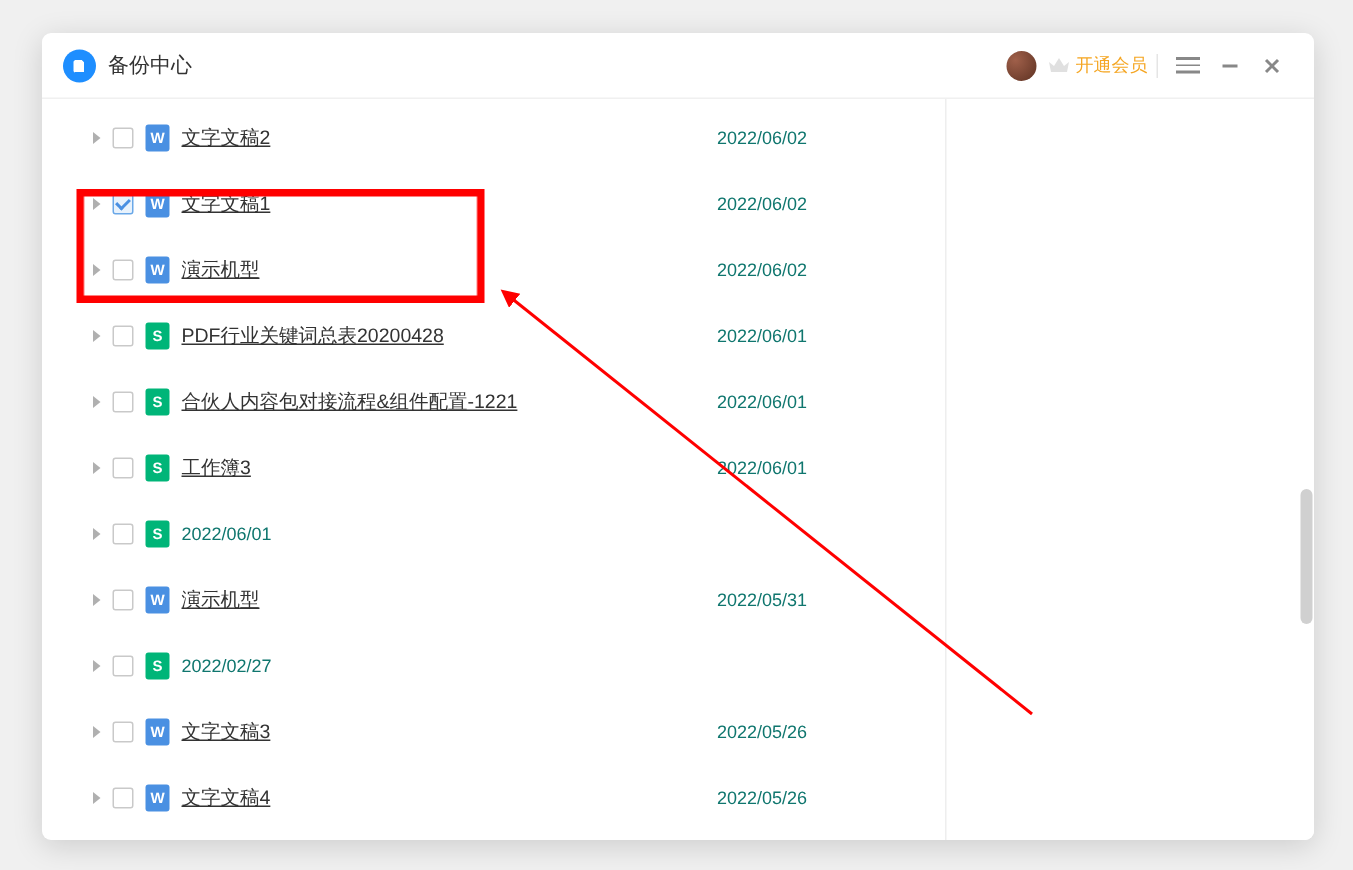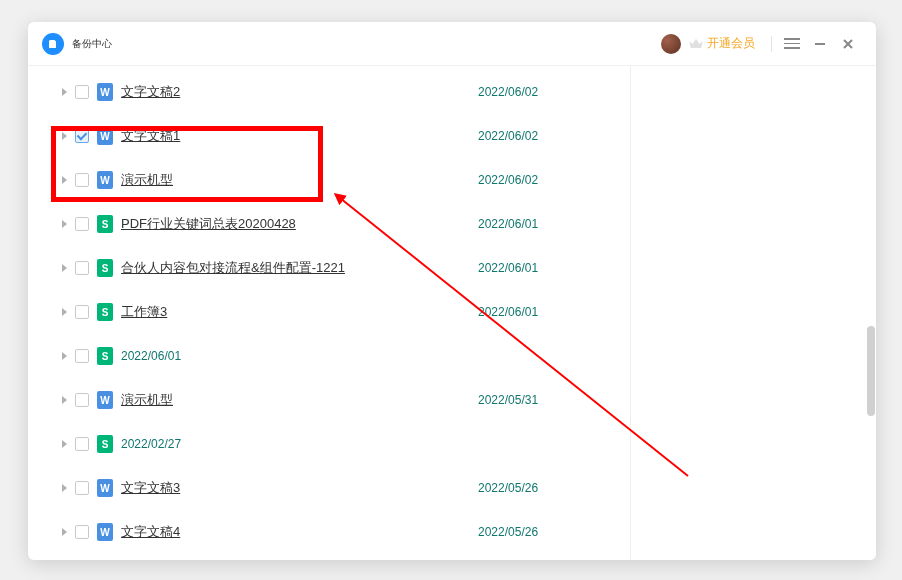--- a/index.html
+++ b/index.html
@@ -34,41 +34,40 @@
     width: 22px;
     height: 22px;
     border-radius: 50%;
     background: #1e8eff;
     display: flex;
     align-items: center;
     justify-content: center;
     margin-right: 8px;
   }
   .app-icon svg { width: 12px; height: 12px; fill: #fff; }
-  .title { font-size: 10px; color: #333; }
+  .title { font-size: 14px; color: #333; }
   .spacer { flex: 1; }
   .avatar {
     width: 20px;
     height: 20px;
     border-radius: 50%;
     background: radial-gradient(circle at 30% 30%, #a0604a, #5d3122);
     margin-right: 6px;
   }
   .upgrade-badge {
     width: 18px;
     height: 18px;
     display: flex;
     align-items: center;
     justify-content: center;
     margin-right: 2px;
   }
   .upgrade-text {
     font-size: 12px;
     color: #f5a623;
-    margin-right: 10px;
   }
   .divider-v {
     width: 1px;
     height: 16px;
     background: #e5e5e5;
     margin: 0 6px;
   }
   .win-btn {
     width: 28px;
     height: 28px;

